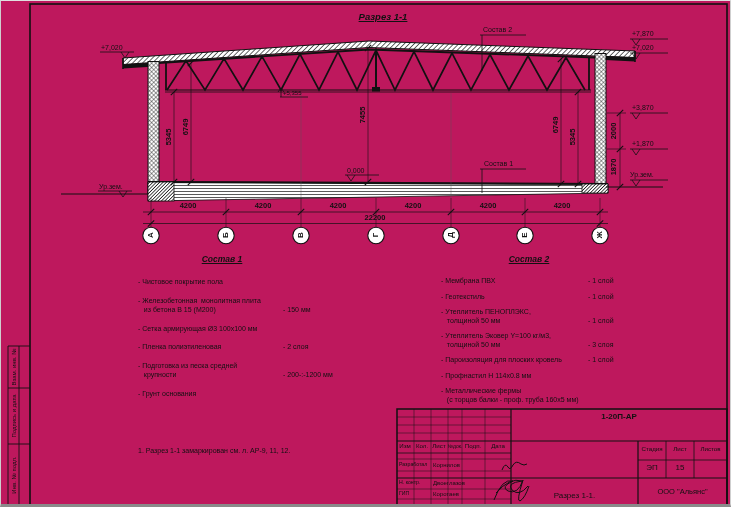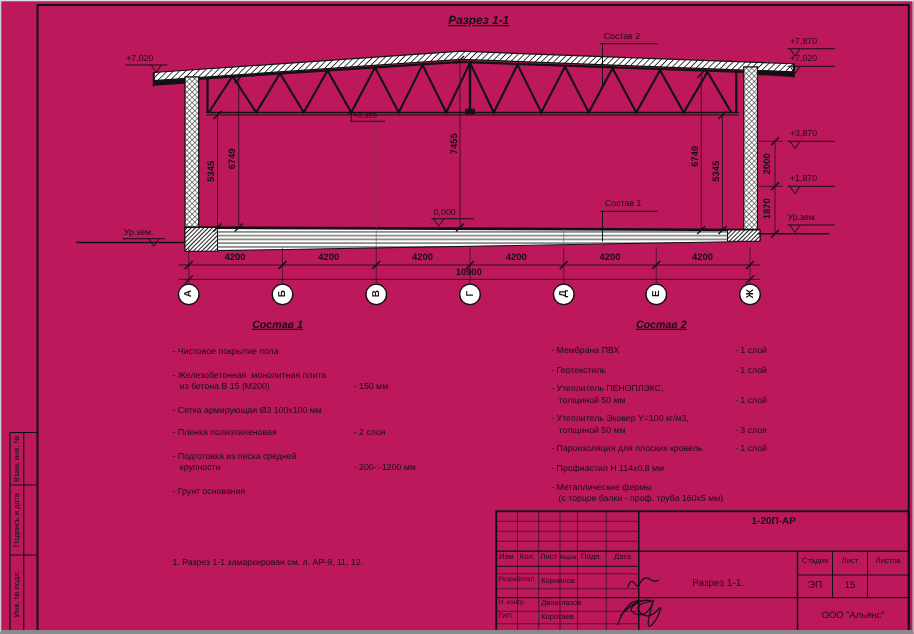--- a/index.html
+++ b/index.html
@@ -246,21 +246,21 @@
   <span class="t rot b" style="left:572px;top:136px;font-size:7.5px;">5345</span>
   <span class="t rot b" style="left:613px;top:130px;font-size:7.5px;">2000</span>
   <span class="t rot b" style="left:613px;top:166px;font-size:7.5px;">1870</span>
 
   <span class="t tc b" style="left:187px;top:201px;font-size:7.5px;">4200</span>
   <span class="t tc b" style="left:262px;top:201px;font-size:7.5px;">4200</span>
   <span class="t tc b" style="left:337px;top:201px;font-size:7.5px;">4200</span>
   <span class="t tc b" style="left:412px;top:201px;font-size:7.5px;">4200</span>
   <span class="t tc b" style="left:487px;top:201px;font-size:7.5px;">4200</span>
   <span class="t tc b" style="left:561px;top:201px;font-size:7.5px;">4200</span>
-  <span class="t tc b" style="left:374px;top:213px;font-size:7.5px;">10900</span>
+  <span class="t tc b" style="left:374px;top:213px;font-size:7.5px;">22200</span>
 
   <span class="t rot b" style="left:150px;top:234px;font-size:8px;">А</span>
   <span class="t rot b" style="left:225px;top:234px;font-size:8px;">Б</span>
   <span class="t rot b" style="left:300px;top:234px;font-size:8px;">В</span>
   <span class="t rot b" style="left:375px;top:234px;font-size:8px;">Г</span>
   <span class="t rot b" style="left:450px;top:234px;font-size:8px;">Д</span>
   <span class="t rot b" style="left:524px;top:234px;font-size:8px;">Е</span>
   <span class="t rot b" style="left:599px;top:234px;font-size:8px;">Ж</span>
 
   <span class="t tc head" style="left:221px;top:254px;">Состав 1</span>
@@ -346,20 +346,20 @@
   <span class="t" style="left:398px;top:490px;font-size:5.2px;">ГИП</span>
   <span class="t" style="left:432px;top:489.5px;font-size:6px;">Коротаев</span>
 
   <span class="t tc" style="left:651px;top:445px;font-size:6.2px;">Стадия</span>
   <span class="t tc" style="left:679px;top:445px;font-size:6.2px;">Лист</span>
   <span class="t tc" style="left:709.5px;top:445px;font-size:6.2px;">Листов</span>
   <span class="t tc" style="left:651px;top:463px;font-size:8px;">ЭП</span>
   <span class="t tc" style="left:679px;top:463px;font-size:8px;">15</span>
   <span class="t tc" style="left:709.5px;top:463px;font-size:8px;"></span>
 
-  <span class="t tc" style="left:573.5px;top:462px;font-size:8px;">Разрез 1-1.</span>
+  <span class="t tc" style="left:573.5px;top:491px;font-size:8px;">Разрез 1-1.</span>
   <span class="t tc" style="left:681.5px;top:487px;font-size:7.5px;">ООО "Альянс"</span>
 
   <span class="t rot" style="left:12.5px;top:366px;font-size:6px;">Взам. инв. №</span>
   <span class="t rot" style="left:12.5px;top:415px;font-size:6px;">Подпись и дата</span>
   <span class="t rot" style="left:12.5px;top:473.5px;font-size:6px;">Инв. № подл.</span>
 
 </div>
 
 </body></html>

